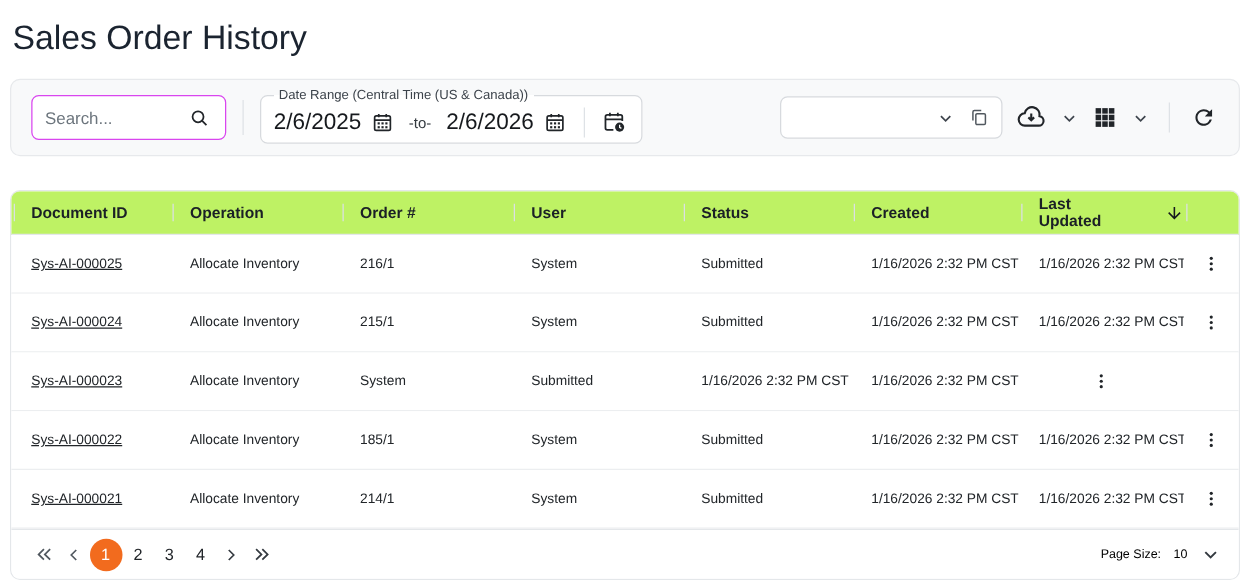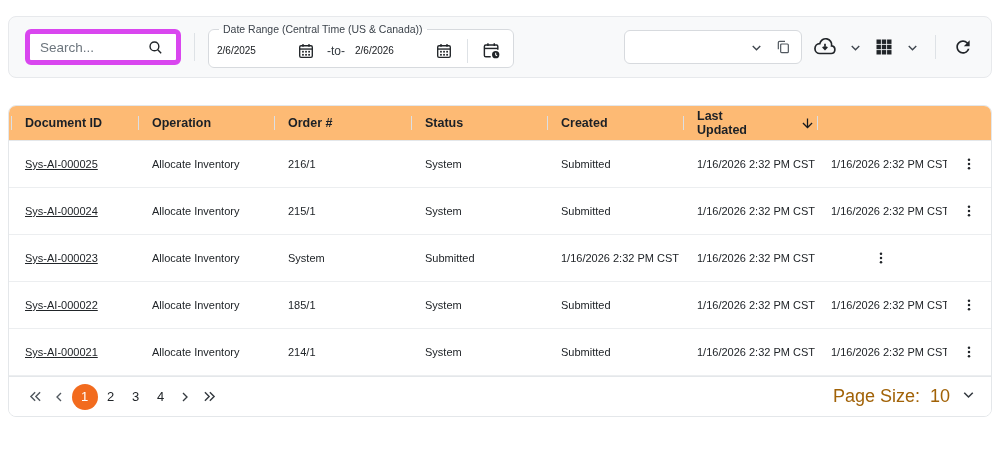--- a/index.html
+++ b/index.html
@@ -6,74 +6,75 @@
   html,body { width:1000px; height:469px; background:#ffffff; overflow:hidden;
     font-family:"Liberation Sans", sans-serif; color:#212529; }
   .wrap { padding:0 8px; }
 
   
   .page-title { font-size:27px; font-weight:500; color:#1b2430; margin:13px 0 0 2px; line-height:34px; }
 
   
   .toolbar { margin-top:16px; height:62px; background:#f8f9fa; border:1px solid #e7e9ec;
     border-radius:8px; display:flex; align-items:center; padding:0 16px; gap:13px; }
-  .searchbox { width:156px; height:36px; background:#fff; border:5px solid #d946ef; border-radius:6px;
+  .searchbox { width:156px; height:36px; background:#fff; border:1px solid #d946ef; border-radius:6px;
     display:flex; align-items:center; padding:0 10px; }
   .searchbox input { border:none; outline:none; flex:1; font-size:13.5px; color:#212529; min-width:0;
     font-family:"Liberation Sans", sans-serif; background:transparent; }
   .searchbox input::placeholder { color:#6c757d; }
   .vdiv { width:1px; height:28px; background:#dee2e6; }
   .vdiv-sm { width:1px; height:24px; background:#dee2e6; margin:0 6px; }
 
   fieldset.daterange { border:1px solid #d7dade; border-radius:6px; background:#fff;
     height:44px; margin-top:-2px; padding:0 10px 0 8px; display:flex; align-items:center; gap:6px; }
   fieldset.daterange legend { font-size:10.5px; color:#3c434b; padding:0 4px; margin-left:2px; line-height:10px; }
-  .dateval { border:none; outline:none; width:72px; font-size:10px; color:#16191d; background:transparent;
-    font-family:"Liberation Sans", sans-serif; }
+  .dateval { border:none; outline:none; width:72px; font-size:18px; color:#16191d; background:transparent;
+    font-family:"Liberation Sans", sans-serif;text-align:right; }
   .to-text { font-size:12px; color:#343a40; margin:0 4px; }
   .iconbtn { background:none; border:none; cursor:pointer; color:#212529; display:flex; align-items:center;
     justify-content:center; padding:2px; }
   .chev-sm { color:#3e454d; display:flex; }
 
   .right-group { margin-left:auto; display:flex; align-items:center; gap:9px; }
   .view-select { width:178px; height:34px; background:#fff; border:1px solid #d7dade; border-radius:6px;
     display:flex; align-items:center; justify-content:flex-end; padding:0 8px; gap:9px; }
 
   
   .tablecard { margin-top:27px; border:1px solid #e4e7ea; border-radius:8px; overflow:hidden; background:#fff; }
   .thead, .trow { display:grid; grid-template-columns:127px 136px 137px 136px 136px 134px 1fr 44px; align-items:center; }
-  .thead { height:35px; background:#fdba74; border-bottom:1px solid #e4e7ea; }
+  .thead { height:35px; background:#bef264; border-bottom:1px solid #e4e7ea; }
   .th { font-size:12.5px; font-weight:700; color:#1b2026; padding-left:16px; position:relative;
     display:flex; align-items:center; height:100%; }
   .th::before { content:""; position:absolute; left:2px; top:50%; transform:translateY(-50%);
     width:1px; height:14px; background:#dcdfe3; }
   .sort-icon { margin-left:26px; display:flex; color:#16191d; }
   .trow { height:47px; border-bottom:1px solid #eceef0; background:#fff; }
   .trow:last-of-type { border-bottom:none; }
   .td { font-size:11px; color:#212529; padding-left:16px; white-space:nowrap; overflow:hidden; }
   .doc-link { color:#212529; text-decoration:underline; cursor:pointer; }
   .td.actions { display:flex; justify-content:center; padding-left:0; }
   .kebab { background:none; border:none; cursor:pointer; color:#212529; display:flex; padding:4px; }
 
   
   .pagebar { height:40px; border-top:1px solid #e4e7ea; display:flex; align-items:center; padding:0 14px; background:#fff; }
   .pgbtn { width:24px; height:24px; background:none; border:none; cursor:pointer; display:flex;
     align-items:center; justify-content:center; color:#51585f; }
   .pgnum { width:24px; height:24px; border:none; background:none; border-radius:50%; font-size:13px;
     color:#212529; cursor:pointer; display:flex; align-items:center; justify-content:center;
     font-family:"Liberation Sans", sans-serif; margin:0 0.5px; }
   .pgnum.active { background:#f26b1e; color:#fff; width:26px; height:26px; }
-  .pagesize { margin-left:auto; display:flex; align-items:flex-start; gap:10px; font-size:18px; color:#a16207; }
+  .pagesize { margin-left:auto; display:flex; align-items:center; gap:10px; font-size:10px; color:#000000; }
   .pagesize .chev { color:#343a40; display:flex; cursor:pointer; }
   svg { display:block; }
 </style>
 </head>
 <body>
 
 <div class="wrap">
+  <h1 class="page-title">Sales Order History</h1>
 
   <div class="toolbar">
     <div class="searchbox">
       <input type="text" placeholder="Search..." style="">
       <span class="iconbtn">
         <svg width="17" height="17" viewBox="0 0 24 24" fill="none" stroke="currentColor" stroke-width="2">
           <circle cx="10.5" cy="10.5" r="6.2"></circle>
             <path d="M15.2 15.2 L20 20"></path>
         </svg>
       </span>
@@ -183,20 +184,21 @@
         </svg>
       </button>
     </div>
   </div>
 
   <div class="tablecard">
     <div class="thead">
       <div class="th">Document ID</div>
       <div class="th">Operation</div>
       <div class="th">Order #</div>
+      <div class="th">User</div>
       <div class="th">Status</div>
       <div class="th">Created</div>
       <div class="th">
         <span>Last Updated</span>
         <span class="sort-icon">
           <svg width="15" height="15" viewBox="0 0 24 24" fill="currentColor">
             <path d="M20 12l-1.41-1.41L13 16.17V4h-2v12.17l-5.58-5.59L4 12l8 8 8-8z"></path>
           </svg>
         </span>
       </div>

